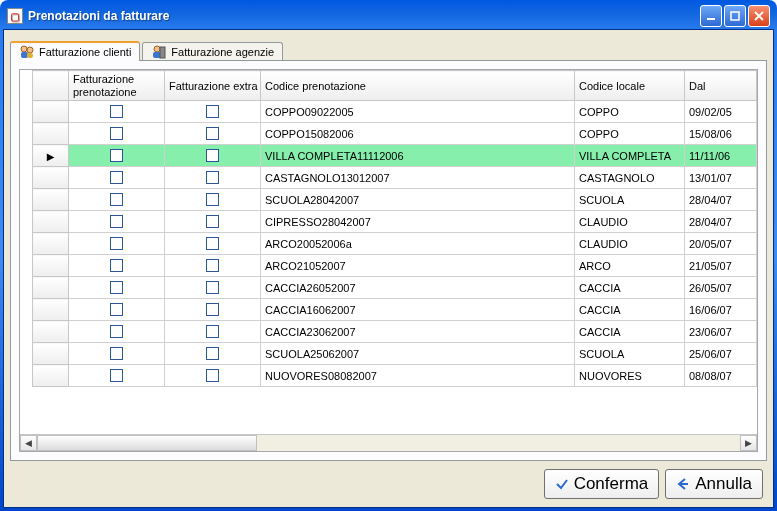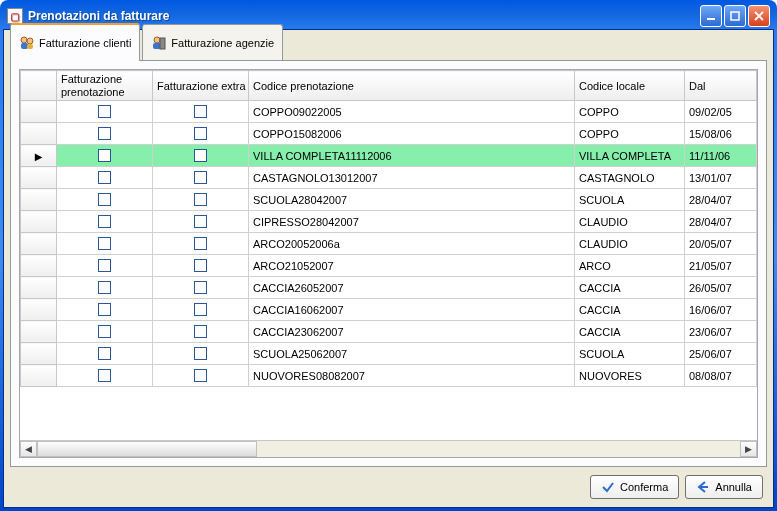--- a/index.html
+++ b/index.html
@@ -52,21 +52,21 @@
     padding:6px;
     display:flex;
     flex-direction:column;
   }
 
   
   .tabstrip { display:flex; align-items:flex-end; height:24px; }
   .tab {
     display:flex; align-items:center;
     gap:4px;
-    padding:10px 8px;
+    padding:1px 8px;
     border:1px solid #919b9c;
     border-bottom:none;
     background:#f4f3ee;
     border-radius:3px 3px 0 0;
     margin-right:2px;
     position:relative;
     top:1px;
     cursor:default;
   }
   .tab.active {
@@ -93,20 +93,21 @@
     flex:1;
     border:1px solid #a7a6aa;
     background:#fff;
     overflow:hidden;
     display:flex;
     flex-direction:column;
   }
   .grid-scroll {
     overflow:hidden;
     flex:1;
+    margin-left:12px;
   }
   table.grid {
     border-collapse:collapse;
     width:100%;
     table-layout:fixed;
   }
   table.grid th, table.grid td {
     border:1px solid #d0d0d0;
     padding:0;
     height:22px;
@@ -179,21 +180,21 @@
     justify-content:flex-end;
     gap:6px;
   }
   .btnw {
     display:flex; align-items:center; gap:5px;
     padding:4px 10px;
     border:1px solid #707070;
     background:linear-gradient(to bottom,#ffffff,#eeeeee);
     border-radius:3px;
     cursor:default;
-    font-size:11px;
+    font-size:17px;
   }
   .btnw svg { display:block; }
 </style>
 </head>
 <body>
 
 <div class="window">
   <div class="titlebar">
     <span class="app-icon">▢</span>
     <span>Prenotazioni da fatturare</span>

